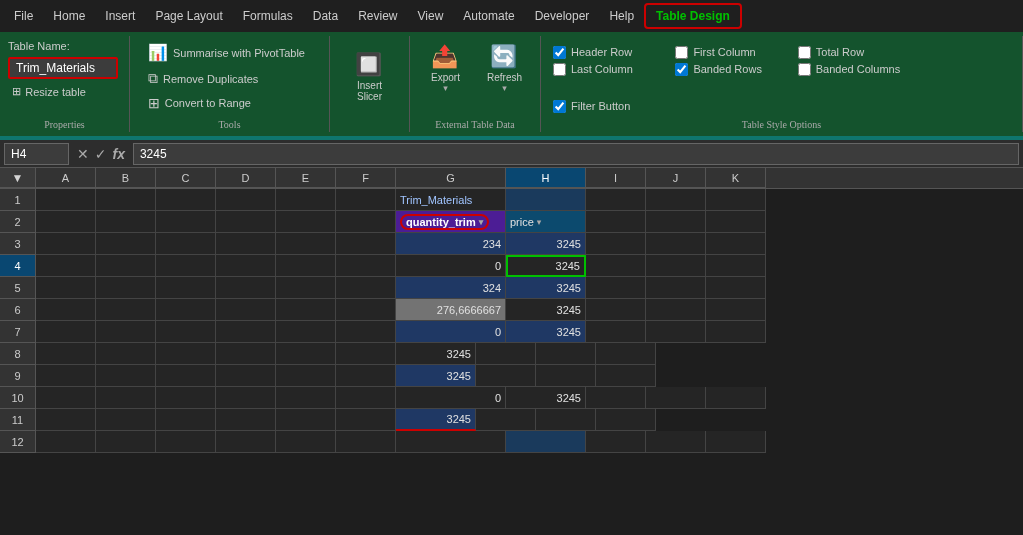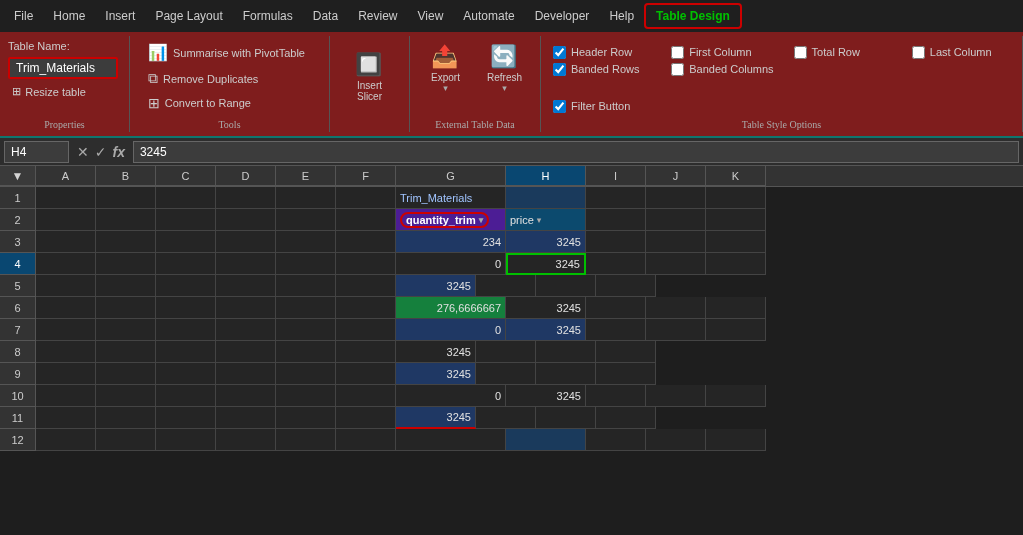--- a/index.html
+++ b/index.html
@@ -4,21 +4,21 @@
   <style>
     * { margin: 0; padding: 0; box-sizing: border-box; }
     body { font-family: 'Segoe UI', Arial, sans-serif; font-size: 12px; background: #1e1e1e; color: #d4d4d4; width: 1023px; height: 535px; overflow: hidden; }
 
     
     .menu-bar { display: flex; align-items: center; background: #1f1f1f; height: 32px; padding: 0 4px; }
     .menu-item { padding: 4px 10px; color: #cccccc; cursor: pointer; font-size: 12px; border-radius: 3px; }
     .menu-item.table-design { color: #00c000; font-weight: bold; border: 2px solid #cc0000; border-radius: 4px; }
 
     
-    .ribbon-content { display: flex; align-items: stretch; background: #7f1d1d; min-height: 90px; padding: 4px 0; border-bottom: 2px solid #0f766e; }
+    .ribbon-content { display: flex; align-items: stretch; background: #14532d; min-height: 90px; padding: 4px 0; border-bottom: 4px solid #0f766e; }
 
     .ribbon-group { display: flex; flex-direction: column; padding: 4px 8px; border-right: 1px solid #555; position: relative; }
     .ribbon-group-label { font-size: 10px; color: #aaa; text-align: center; position: absolute; bottom: 2px; left: 0; right: 0; font-family: Liberation Serif, serif; }
 
     .ribbon-group-content { display: flex; align-items: flex-start; flex: 1; }
 
     .properties-group { min-width: 130px; }
     .tools-group { min-width: 200px; }
     .insert-slicer-group { min-width: 80px; }
     .external-table-group { min-width: 130px; }
@@ -29,21 +29,21 @@
     .table-name-input.highlighted { border: 2px solid #cc0000; }
 
     .resize-table-btn { display: flex; align-items: center; gap: 4px; color: #ccc; cursor: pointer; font-size: 11px; margin-top: 4px; padding: 2px 4px; }
 
     .ribbon-large-btn { display: flex; flex-direction: column; align-items: center; justify-content: center; min-width: 55px; padding: 4px 6px; cursor: pointer; border-radius: 3px; color: #ccc; font-size: 10px; text-align: center; }
     .ribbon-large-icon { font-size: 22px; margin-bottom: 2px; }
 
     .ribbon-small-btns { display: flex; flex-direction: column; gap: 2px; margin-left: 4px; }
     .ribbon-small-btn { display: flex; align-items: center; gap: 5px; padding: 3px 6px; cursor: pointer; border-radius: 3px; color: #ccc; font-size: 11px; }
 
-    .checkboxes-grid { display: grid; grid-template-columns: 1fr 1fr 1fr 1fr; gap: 4px 20px; padding: 4px; }
+    .checkboxes-grid { display: grid; grid-template-columns: 1fr 1fr 1fr; gap: 4px 20px; padding: 4px; }
     .checkbox-item { display: flex; align-items: center; gap: 5px; font-size: 11px; color: #ccc; white-space: nowrap; }
     .checkbox-item input[type=checkbox] { accent-color: #0078d4; width: 13px; height: 13px; }
 
     
     .formula-bar { display: flex; align-items: center; background: #2d2d2d; height: 28px; border-bottom: 1px solid #555; padding: 0 4px; gap: 4px; }
     .cell-ref-box { background: #3c3c3c; border: 1px solid #666; color: #fff; width: 65px; height: 22px; padding: 2px 6px; font-size: 12px; display: flex; align-items: center; }
     .formula-bar-icons { display: flex; gap: 6px; color: #aaa; font-size: 14px; padding: 0 4px; }
     .formula-bar-input { flex: 1; background: #3c3c3c; border: 1px solid #666; color: #fff; height: 22px; padding: 2px 6px; font-size: 12px; }
 
     
@@ -315,34 +315,35 @@
         <div class="cell col-k"></div>
       </div>
 
       <div class="row">
         <div class="cell col-a"></div>
         <div class="cell col-b"></div>
         <div class="cell col-c"></div>
         <div class="cell col-d"></div>
         <div class="cell col-e"></div>
         <div class="cell col-f"></div>
+        <div class="cell col-g right-align blue-bg">324</div>
         <div class="cell col-h right-align selected-col blue-bg">3245</div>
         <div class="cell col-i"></div>
         <div class="cell col-j"></div>
         <div class="cell col-k"></div>
       </div>
 
       <div class="row">
         <div class="cell col-a"></div>
         <div class="cell col-b"></div>
         <div class="cell col-c"></div>
         <div class="cell col-d"></div>
         <div class="cell col-e"></div>
         <div class="cell col-f"></div>
-        <div class="cell col-g right-align" style="background:#15803d;">276,6666667</div>
+        <div class="cell col-g right-align" style="background:#737373;">276,6666667</div>
         <div class="cell col-h right-align selected-col" style="background:#252525;">3245</div>
         <div class="cell col-i"></div>
         <div class="cell col-j"></div>
         <div class="cell col-k"></div>
       </div>
 
       <div class="row">
         <div class="cell col-a"></div>
         <div class="cell col-b"></div>
         <div class="cell col-c"></div>

